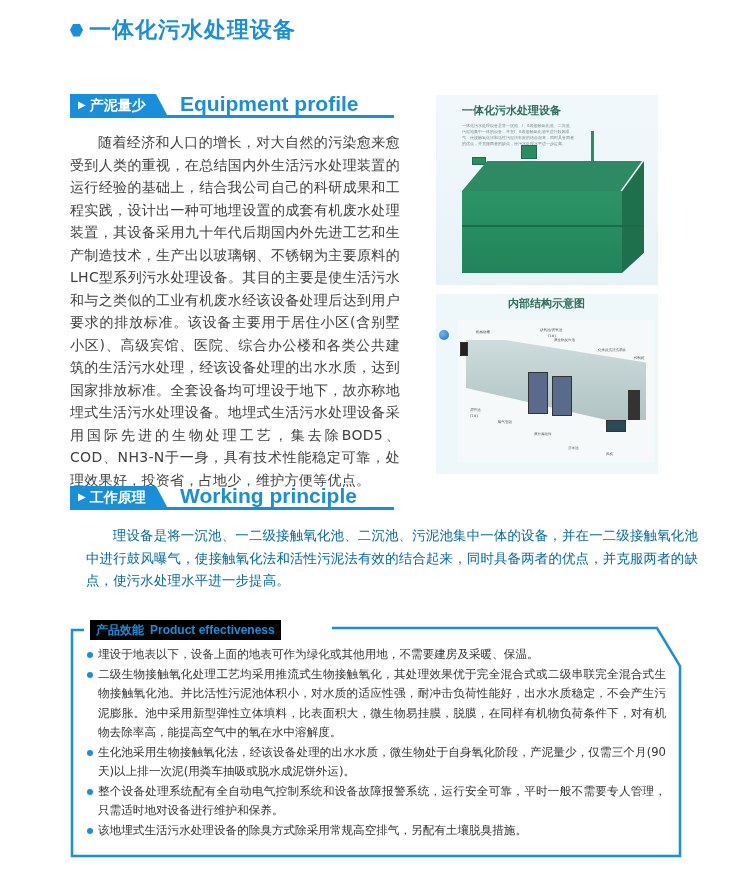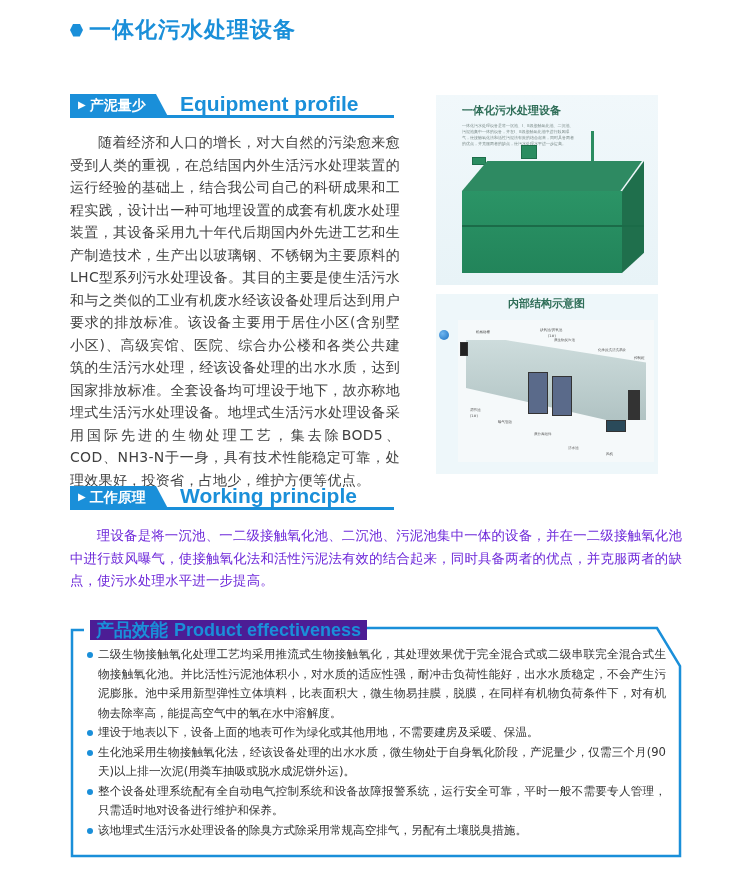--- a/index.html
+++ b/index.html
@@ -37,27 +37,27 @@
 
     .img2 { left: 436px; top: 294px; width: 222px; height: 180px; background: #eef7fa; }
     .img2 .title { position: absolute; left: 62px; top: 2px; font-size: 11px; font-weight: bold; color: #2f6e58; margin-left: 10px; }
     .img2 .diagram { position: absolute; left: 22px; top: 26px; width: 196px; height: 142px; background: #f5f9fa; }
     .box3d { position: absolute; left: 8px; top: 20px; width: 180px; height: 80px; background: linear-gradient(180deg, #c9d9d9, #a9bdbd); clip-path: polygon(0 0, 22% 0, 100% 28%, 100% 100%, 78% 100%, 0 60%); opacity: .9; }
     .module { position: absolute; background: #5a6a8a; border: 1px solid #333; }
     .globe { position: absolute; left: 3px; top: 36px; width: 10px; height: 10px; border-radius: 50%; background: radial-gradient(circle at 35% 35%, #6fb6f0, #1a6fc0); }
     .diag-label { position: absolute; font-size: 3.5px; color: #555; white-space: nowrap; }
 
     
-    .work-text { position: absolute; left: 70px; top: 525px; width: 612px; font-size: 13.4px; line-height: 22.5px; color: #6d28d9; letter-spacing: 0.2px; text-align: justify; }
+    .work-text { position: absolute; left: 86px; top: 525px; width: 612px; font-size: 13.4px; line-height: 22.5px; color: #0369a1; letter-spacing: 0.2px; text-align: justify; }
     .work-text p { text-indent: 2em; }
 
     
     .eff-box { position: absolute; left: 70px; top: 618px; width: 612px; height: 240px; }
     .eff-box svg { position: absolute; left: 0; top: 0; }
-    .eff-title { position: absolute; left: 20px; top: 2px; font-size: 18px; font-weight: bold; color: #1a8fd9; background: #4c1d95; padding: 0 6px; line-height: 20px; }
+    .eff-title { position: absolute; left: 20px; top: 2px; font-size: 12px; font-weight: bold; color: #1a8fd9; background: #000000; padding: 0 6px; line-height: 20px; }
     .eff-title .en { font-family: "Liberation Sans", sans-serif; margin-left: 6px; }
     .eff-list { position: absolute; left: 16px; top: 27px; width: 580px; list-style: none; font-size: 11.6px; line-height: 19.5px; color: #333; }
     .eff-list li { position: relative; padding-left: 12px; text-align: justify; }
     .eff-list li::before { content: ""; position: absolute; left: 1px; top: 7px; width: 6px; height: 6px; border-radius: 50%; background: #1a8fd9; }
   </style>
 </head>
 <body>
 
 <div class="main-title">
   <div class="zh">
@@ -130,19 +130,19 @@
 </div>
 
 <div class="eff-box">
   <svg width="612" height="240" viewBox="0 0 612 240">
     <polyline points="14,12 2,12 2,238 610,238 610,48 587,10 262,10" fill="none" stroke="#1a8fd9" stroke-width="2.5"></polyline>
   </svg>
   <div class="eff-title">
     <span>产品效能</span><span class="en">Product effectiveness</span>
   </div>
   <ul class="eff-list">
+    <li>埋设于地表以下，设备上面的地表可作为绿化或其他用地，不需要建房及采暖、保温。</li>
     <li>二级生物接触氧化处理工艺均采用推流式生物接触氧化，其处理效果优于完全混合式或二级串联完全混合式生物接触氧化池。并比活性污泥池体积小，对水质的适应性强，耐冲击负荷性能好，出水水质稳定，不会产生污泥膨胀。池中采用新型弹性立体填料，比表面积大，微生物易挂膜，脱膜，在同样有机物负荷条件下，对有机物去除率高，能提高空气中的氧在水中溶解度。</li>
-    <li>埋设于地表以下，设备上面的地表可作为绿化或其他用地，不需要建房及采暖、保温。</li>
     <li>生化池采用生物接触氧化法，经该设备处理的出水水质，微生物处于自身氧化阶段，产泥量少，仅需三个月(90天)以上排一次泥(用粪车抽吸或脱水成泥饼外运)。</li>
     <li>整个设备处理系统配有全自动电气控制系统和设备故障报警系统，运行安全可靠，平时一般不需要专人管理，只需适时地对设备进行维护和保养。</li>
     <li>该地埋式生活污水处理设备的除臭方式除采用常规高空排气，另配有土壤脱臭措施。</li>
   </ul>
 </div>
 
 </body></html>

